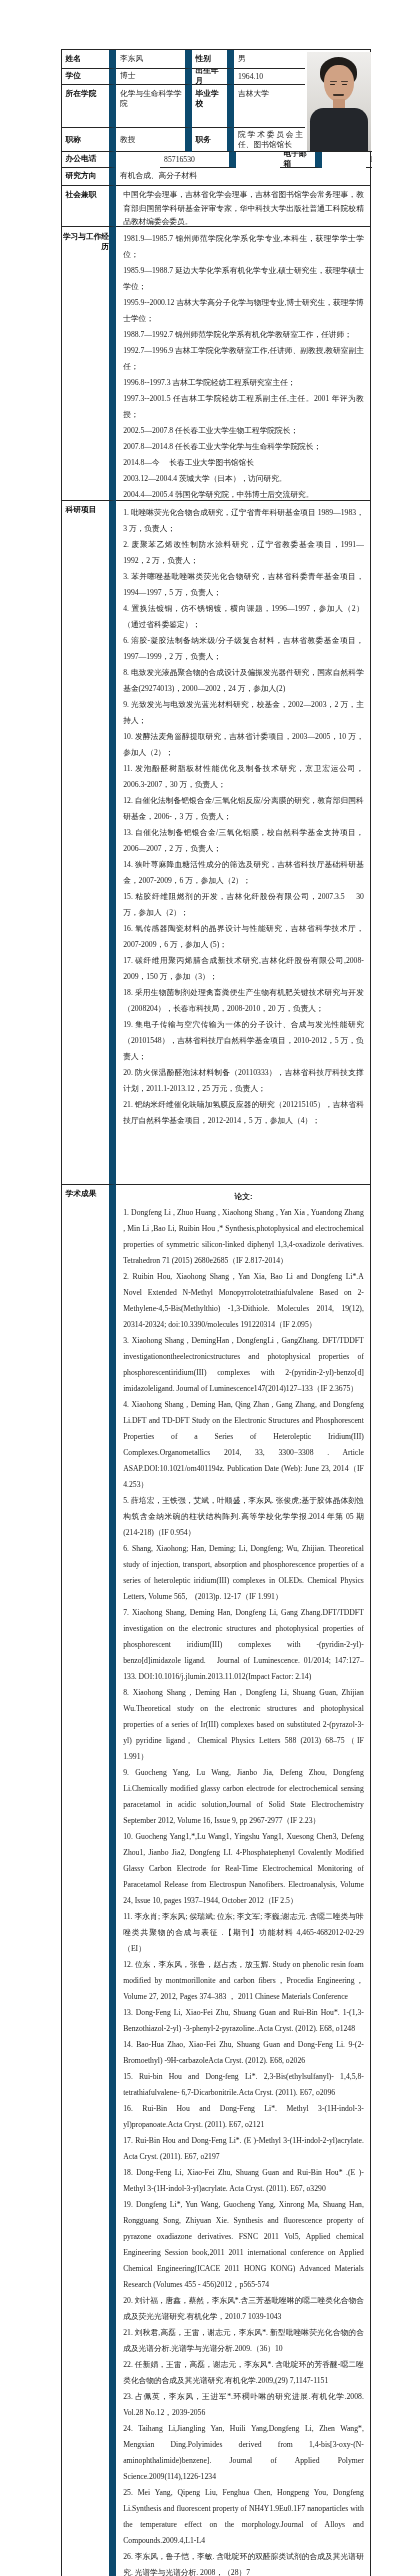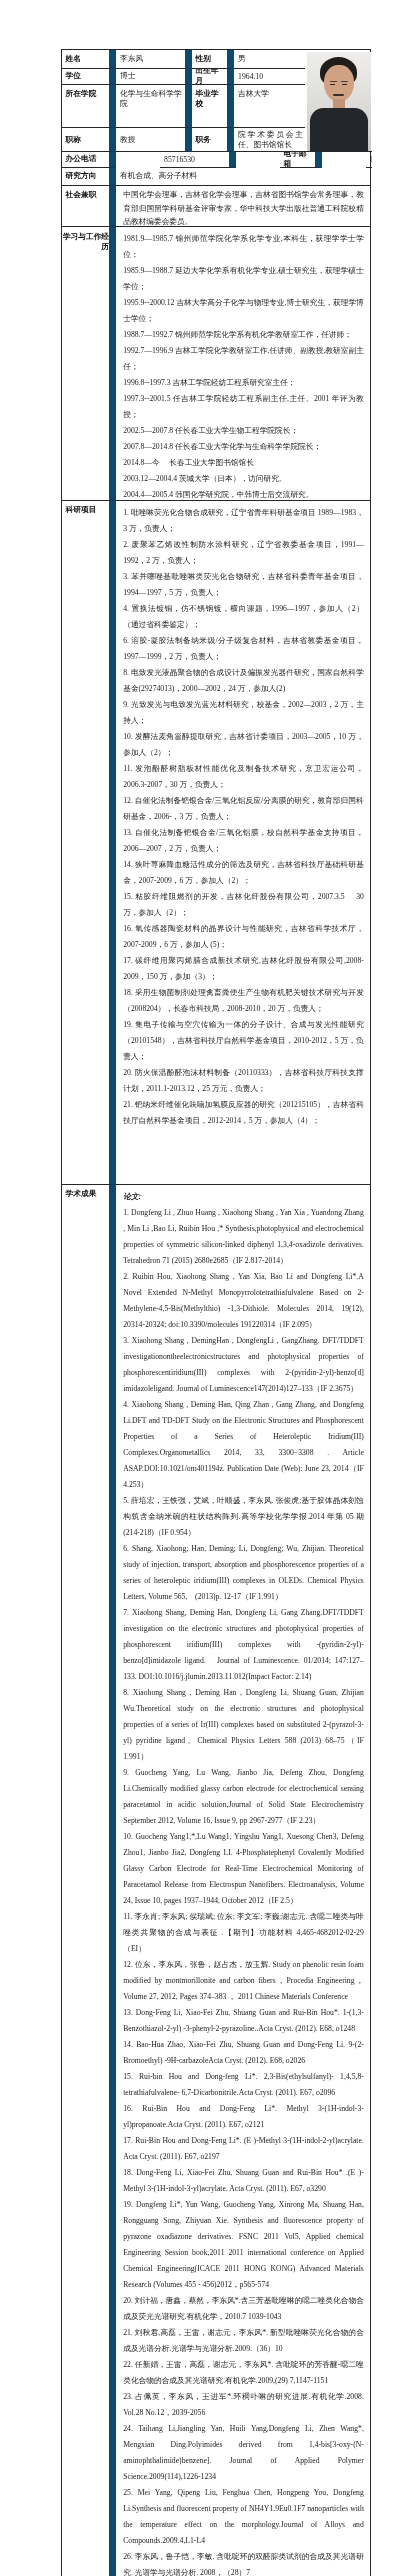--- a/index.html
+++ b/index.html
@@ -20,21 +20,21 @@
   
   .lab{font-family:"Liberation Sans","DejaVu Sans",sans-serif;font-weight:bold;font-size:7.7px;color:#111;}
   .val{font-size:7.7px;}
   .vcenter{display:flex;align-items:center;padding:1px 2.1px 1px 4.1px;}
   .vtop{padding:4.1px 3.1px 1px 4.1px;}
   .lab.vcenter,.lab.vtop{padding-left:3.6px;}
   .just{text-align:justify;}
   
   .content{font-size:7.7px;line-height:16px;padding:3.6px 6.2px 0 7.2px;text-align:justify;}
   .content p{margin:0;}
-  .content .subhead{font-family:"Liberation Sans","DejaVu Sans",sans-serif;font-weight:bold;text-align:left;font-style:italic;}
+  .content .subhead{font-family:"Liberation Sans","DejaVu Sans",sans-serif;font-weight:bold;text-align:center;}
   .tight{line-height:13.4px;padding-top:2.1px;}
   .lab-top{padding-top:4.1px;text-align:left;padding-left:3.6px;}
   .lab-center2{padding-top:5.2px;text-align:right;font-family:Liberation Mono, monospace;}
   
   .h-a1{height:18.5px;} .h-a2{height:16.5px;} .h-a3{height:24px;} .h-a4{height:43px;}
   .h-b{height:15.5px;gap:44px;} .h-c{height:41px;} .h-d{height:18.5px;}
   .h-e{height:274px;} .h-f{height:684px;} .h-g{height:1982px;}
   .band{display:flex;}
   .band-left{width:243px;flex:none;}
   

